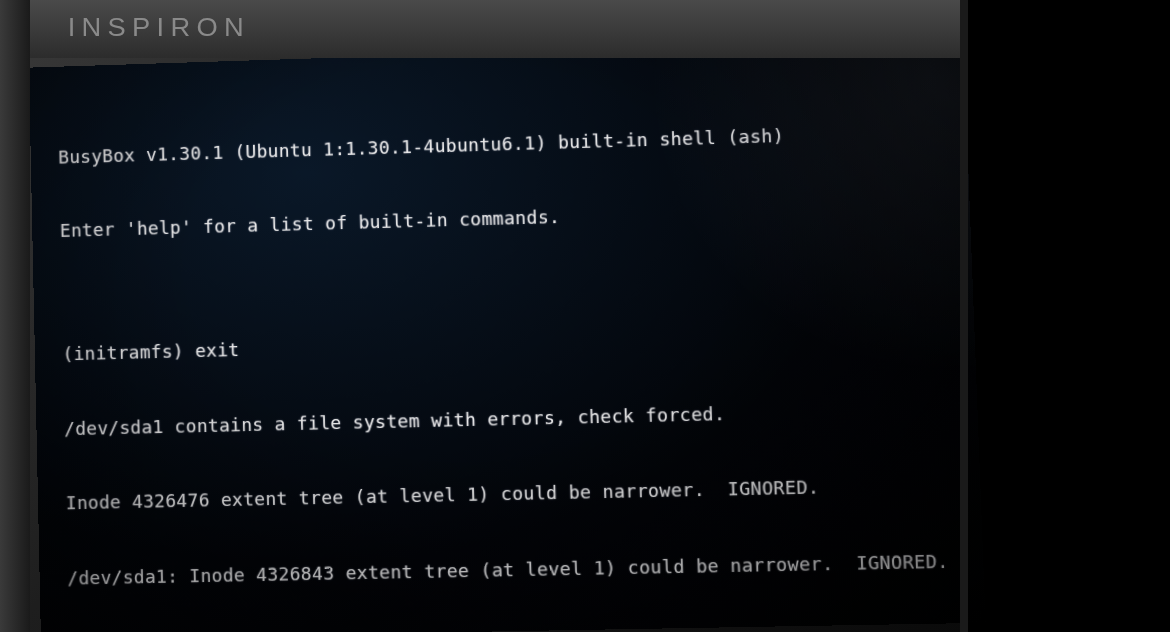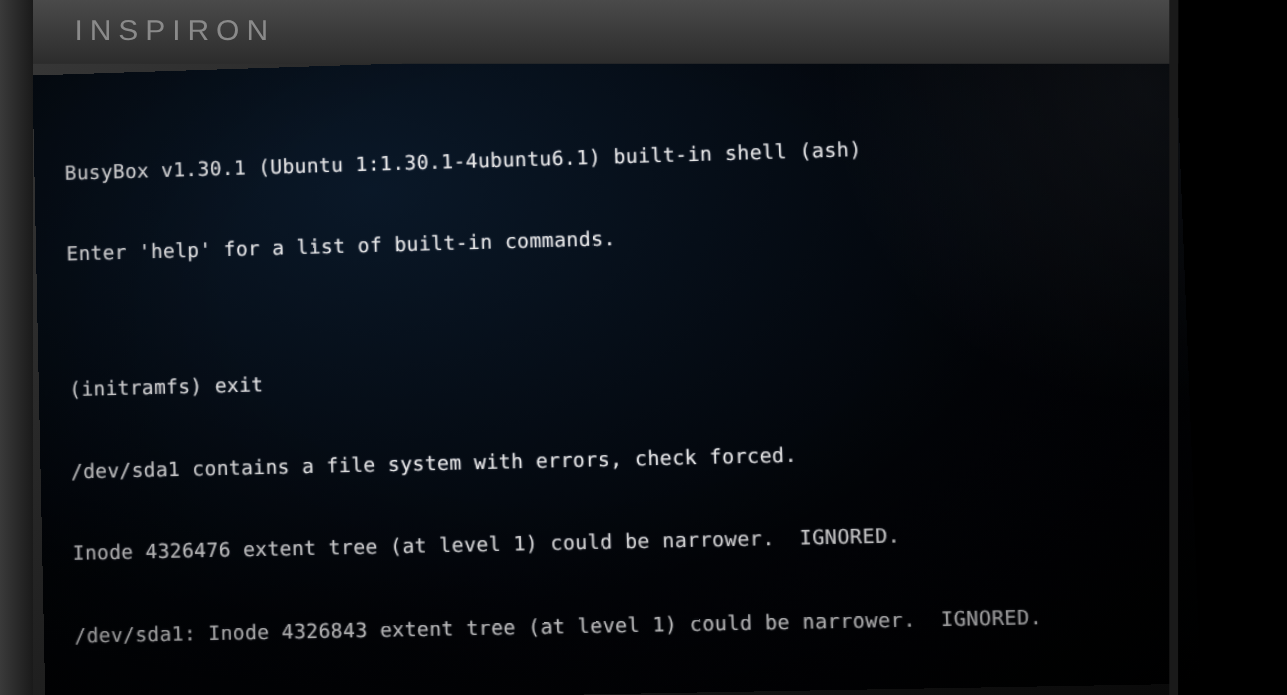--- a/index.html
+++ b/index.html
@@ -11,21 +11,21 @@
     width: 1170px;
     height: 632px;
     background: #000;
     overflow: hidden;
     position: relative;
   }
   .bezel {
     position: absolute;
     top: 0;
     left: 0;
-    width: 1071px;
+    width: 968px;
     height: 632px;
     background: linear-gradient(135deg, #3a3a3a 0%, #1e1e1e 40%, #0a0a0a 100%);
   }
   .bezel-top {
     position: absolute;
     top: 0;
     left: 0;
     right: 0;
     height: 58px;
     background: linear-gradient(180deg, #4a4a4a 0%, #2c2c2c 100%);

